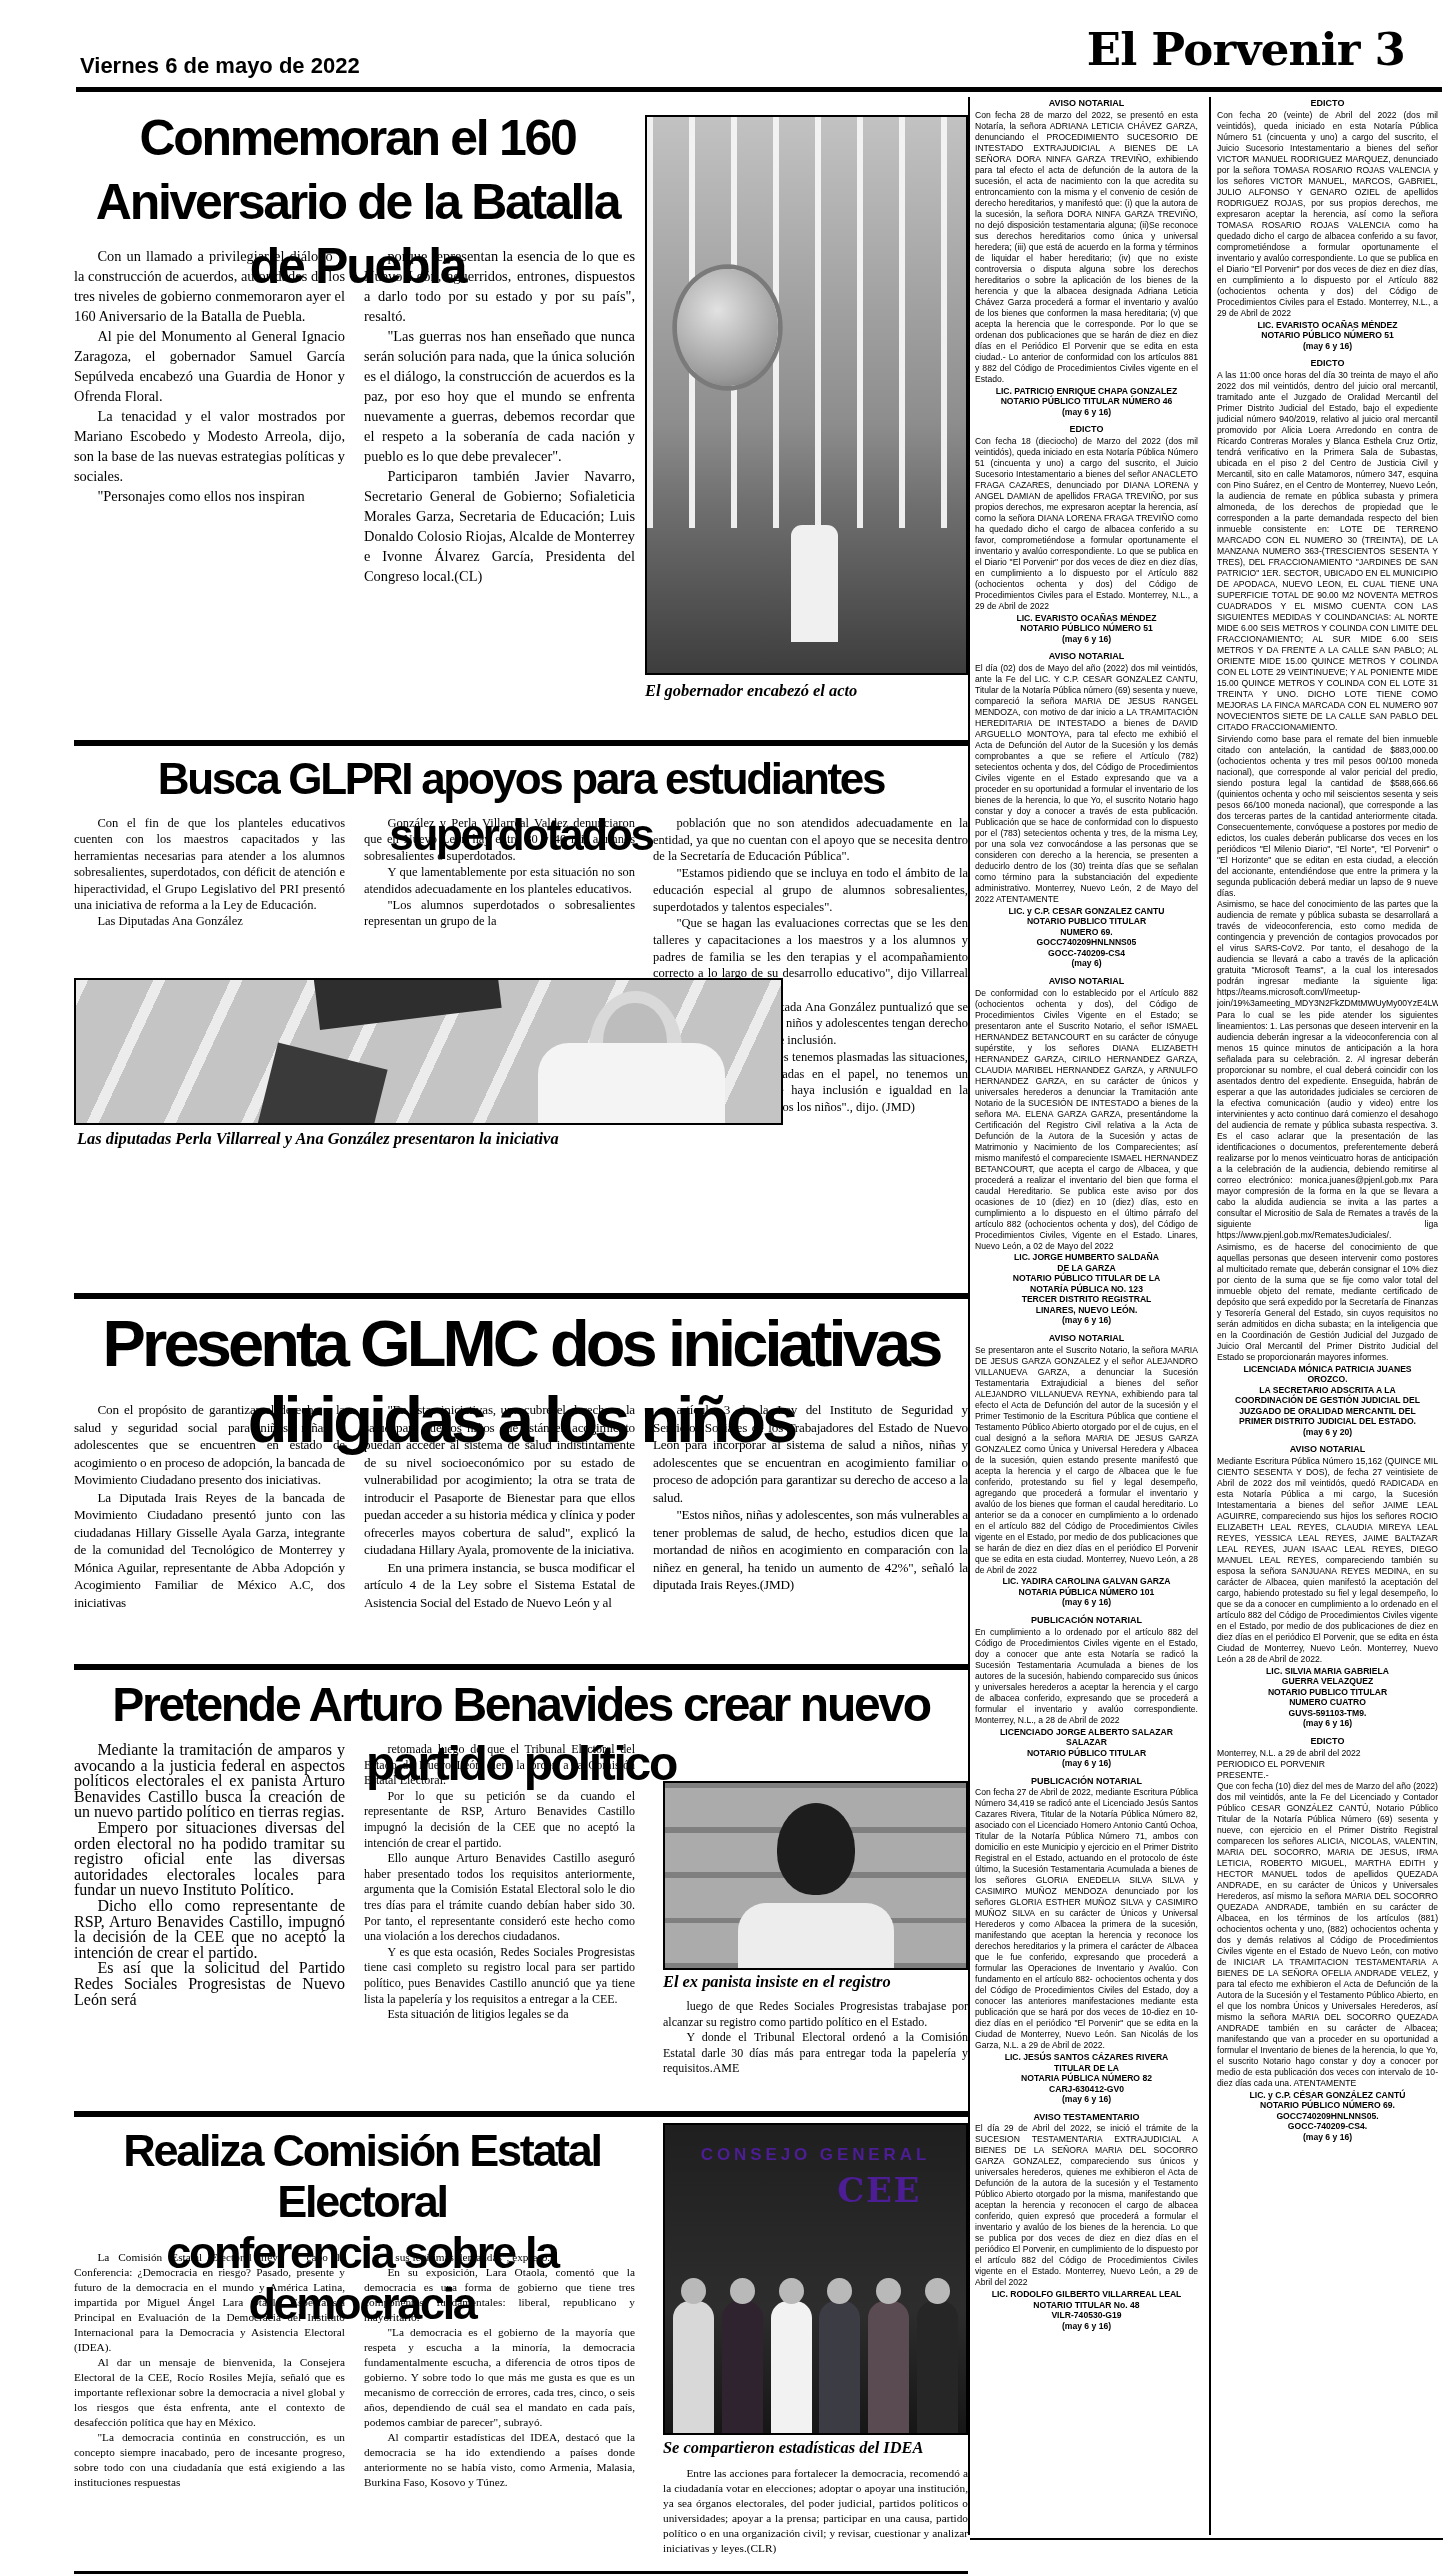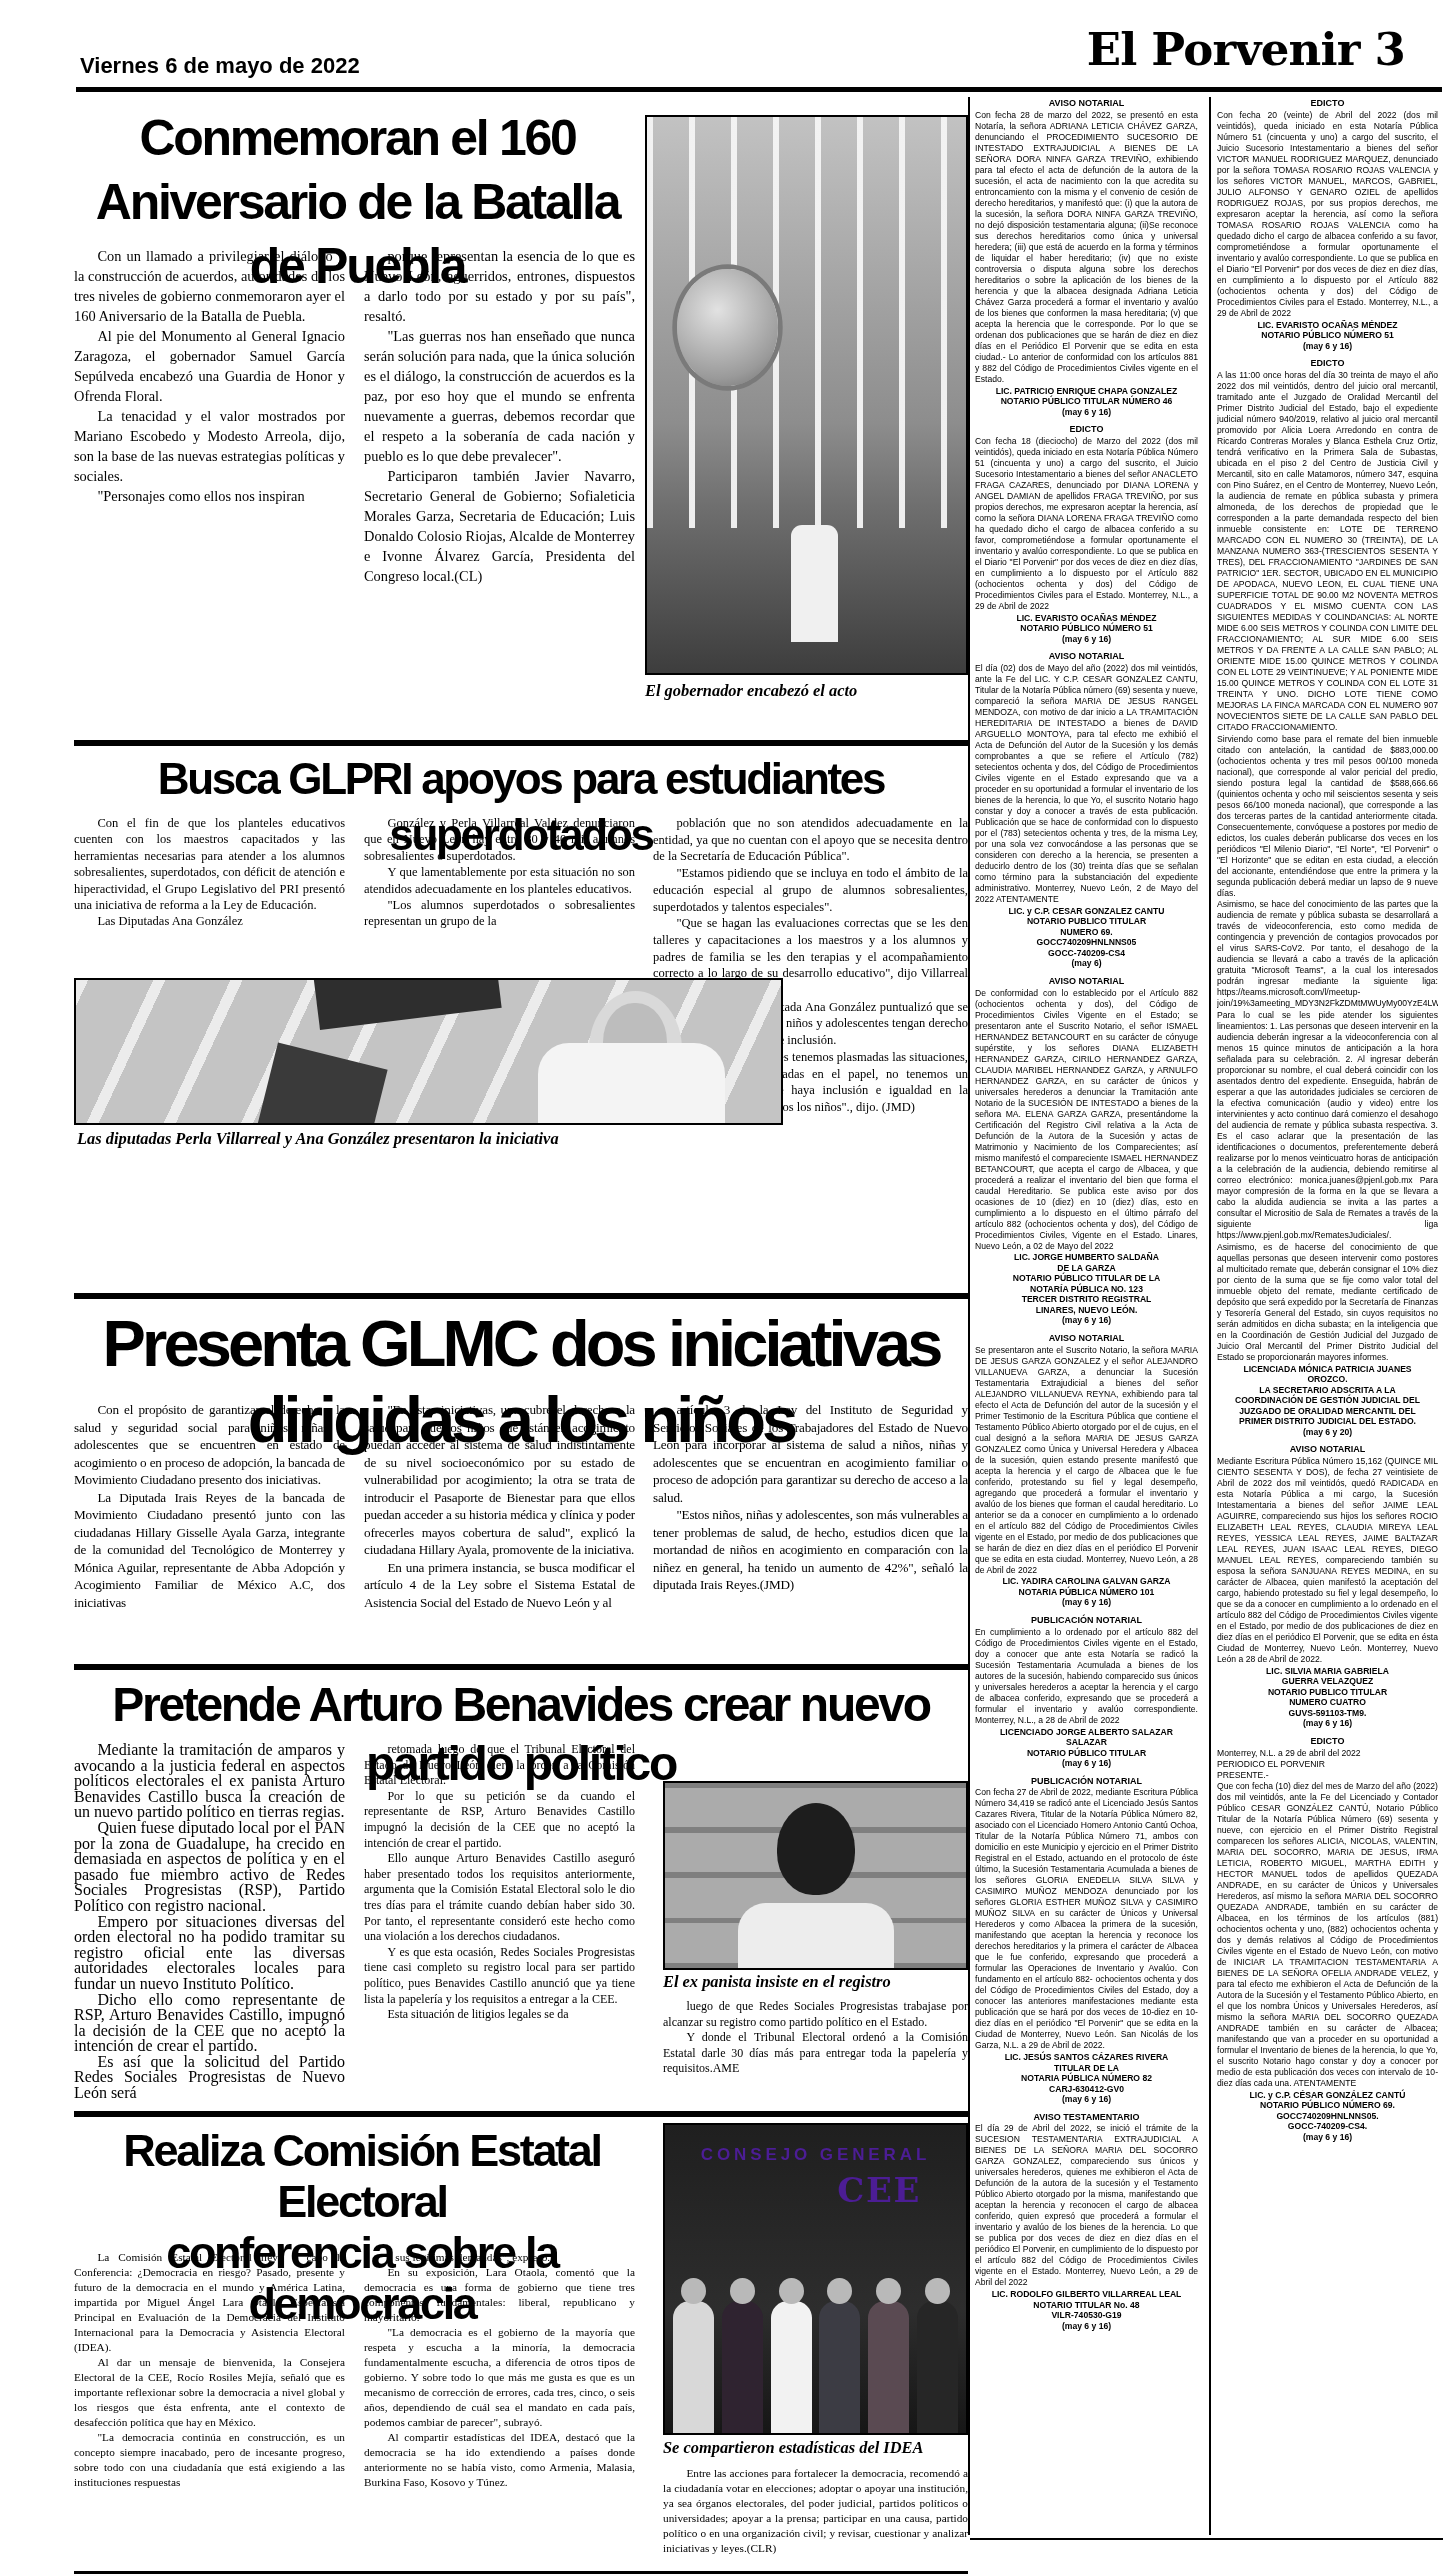--- a/index.html
+++ b/index.html
@@ -130,21 +130,20 @@
     </div>
   <div class="abs body-col" style="left:653px;top:1401px;width:315px;height:260px;font-size:13.2px;line-height:17.5px;letter-spacing:-0.2px;">
       <p>artículo 3 de la Ley del Instituto de Seguridad y Servicios Sociales de los Trabajadores del Estado de Nuevo León para incorporar al sistema de salud a niños, niñas y adolescentes que se encuentran en acogimiento familiar o proceso de adopción para garantizar su derecho de acceso a la salud.</p>
       <p>"Estos niños, niñas y adolescentes, son más vulnerables a tener problemas de salud, de hecho, estudios dicen que la mortandad de niños en acogimiento en comparación con la niñez en general, ha tenido un aumento de 42%", señaló la diputada Irais Reyes.(JMD)</p>
     </div>
 
   <div class="abs rule" style="left:74px;top:1664px;width:894px;height:5.5px;"></div>
   <div class="abs headline" style="left:74px;top:1675px;width:894px;font-size:48px;line-height:59px;">Pretende Arturo Benavides crear nuevo partido político</div>
   <div class="abs body-col" style="left:74px;top:1742px;width:271px;height:363px;font-size:16px;line-height:15.6px;">
       <p>Mediante la tramitación de amparos y avocando a la justicia federal en aspectos políticos electorales el ex panista Arturo Benavides Castillo busca la creación de un nuevo partido político en tierras regias.</p>
-      <p>Quien fuese diputado local por el PAN por la zona de Guadalupe, ha crecido en demasiada en aspectos de política y en el pasado fue miembro activo  de Redes Sociales Progresistas (RSP), Partido Político con registro nacional.</p>
       <p>Empero por situaciones diversas del orden electoral no ha podido tramitar su registro oficial ente las diversas autoridades electorales locales para fundar un nuevo Instituto Político.</p>
       <p>Dicho ello como representante de RSP, Arturo Benavides Castillo, impugnó la decisión de la CEE que no aceptó la intención de crear el partido.</p>
       <p>Es así que la solicitud del Partido Redes Sociales Progresistas de Nuevo León será</p>
     </div>
   <div class="abs body-col" style="left:364px;top:1742px;width:271px;height:363px;font-size:12px;line-height:15.6px;">
       <p>retomada luego de que el Tribunal Electoral del Estado de Nuevo León diera la orden a la Comisión Estatal Electoral.</p>
       <p>Por lo que su petición se da cuando el representante de RSP, Arturo Benavides Castillo impugnó la decisión de la CEE que no aceptó la intención de crear el partido.</p>
       <p>Ello aunque Arturo Benavides Castillo aseguró haber presentado todos los requisitos anteriormente, argumenta que la Comisión Estatal Electoral solo le dio tres días para el trámite cuando debían haber sido 30. Por tanto, el representante consideró este hecho como una violación a los derechos ciudadanos.</p>
       <p>Y es que esta ocasión, Redes Sociales Progresistas tiene casi completo su registro local para ser partido político, pues Benavides Castillo anunció que ya tiene lista la papelería y los requisitos a entregar a la CEE.</p>
       <p>Esta situación de litigios legales se da</p>

